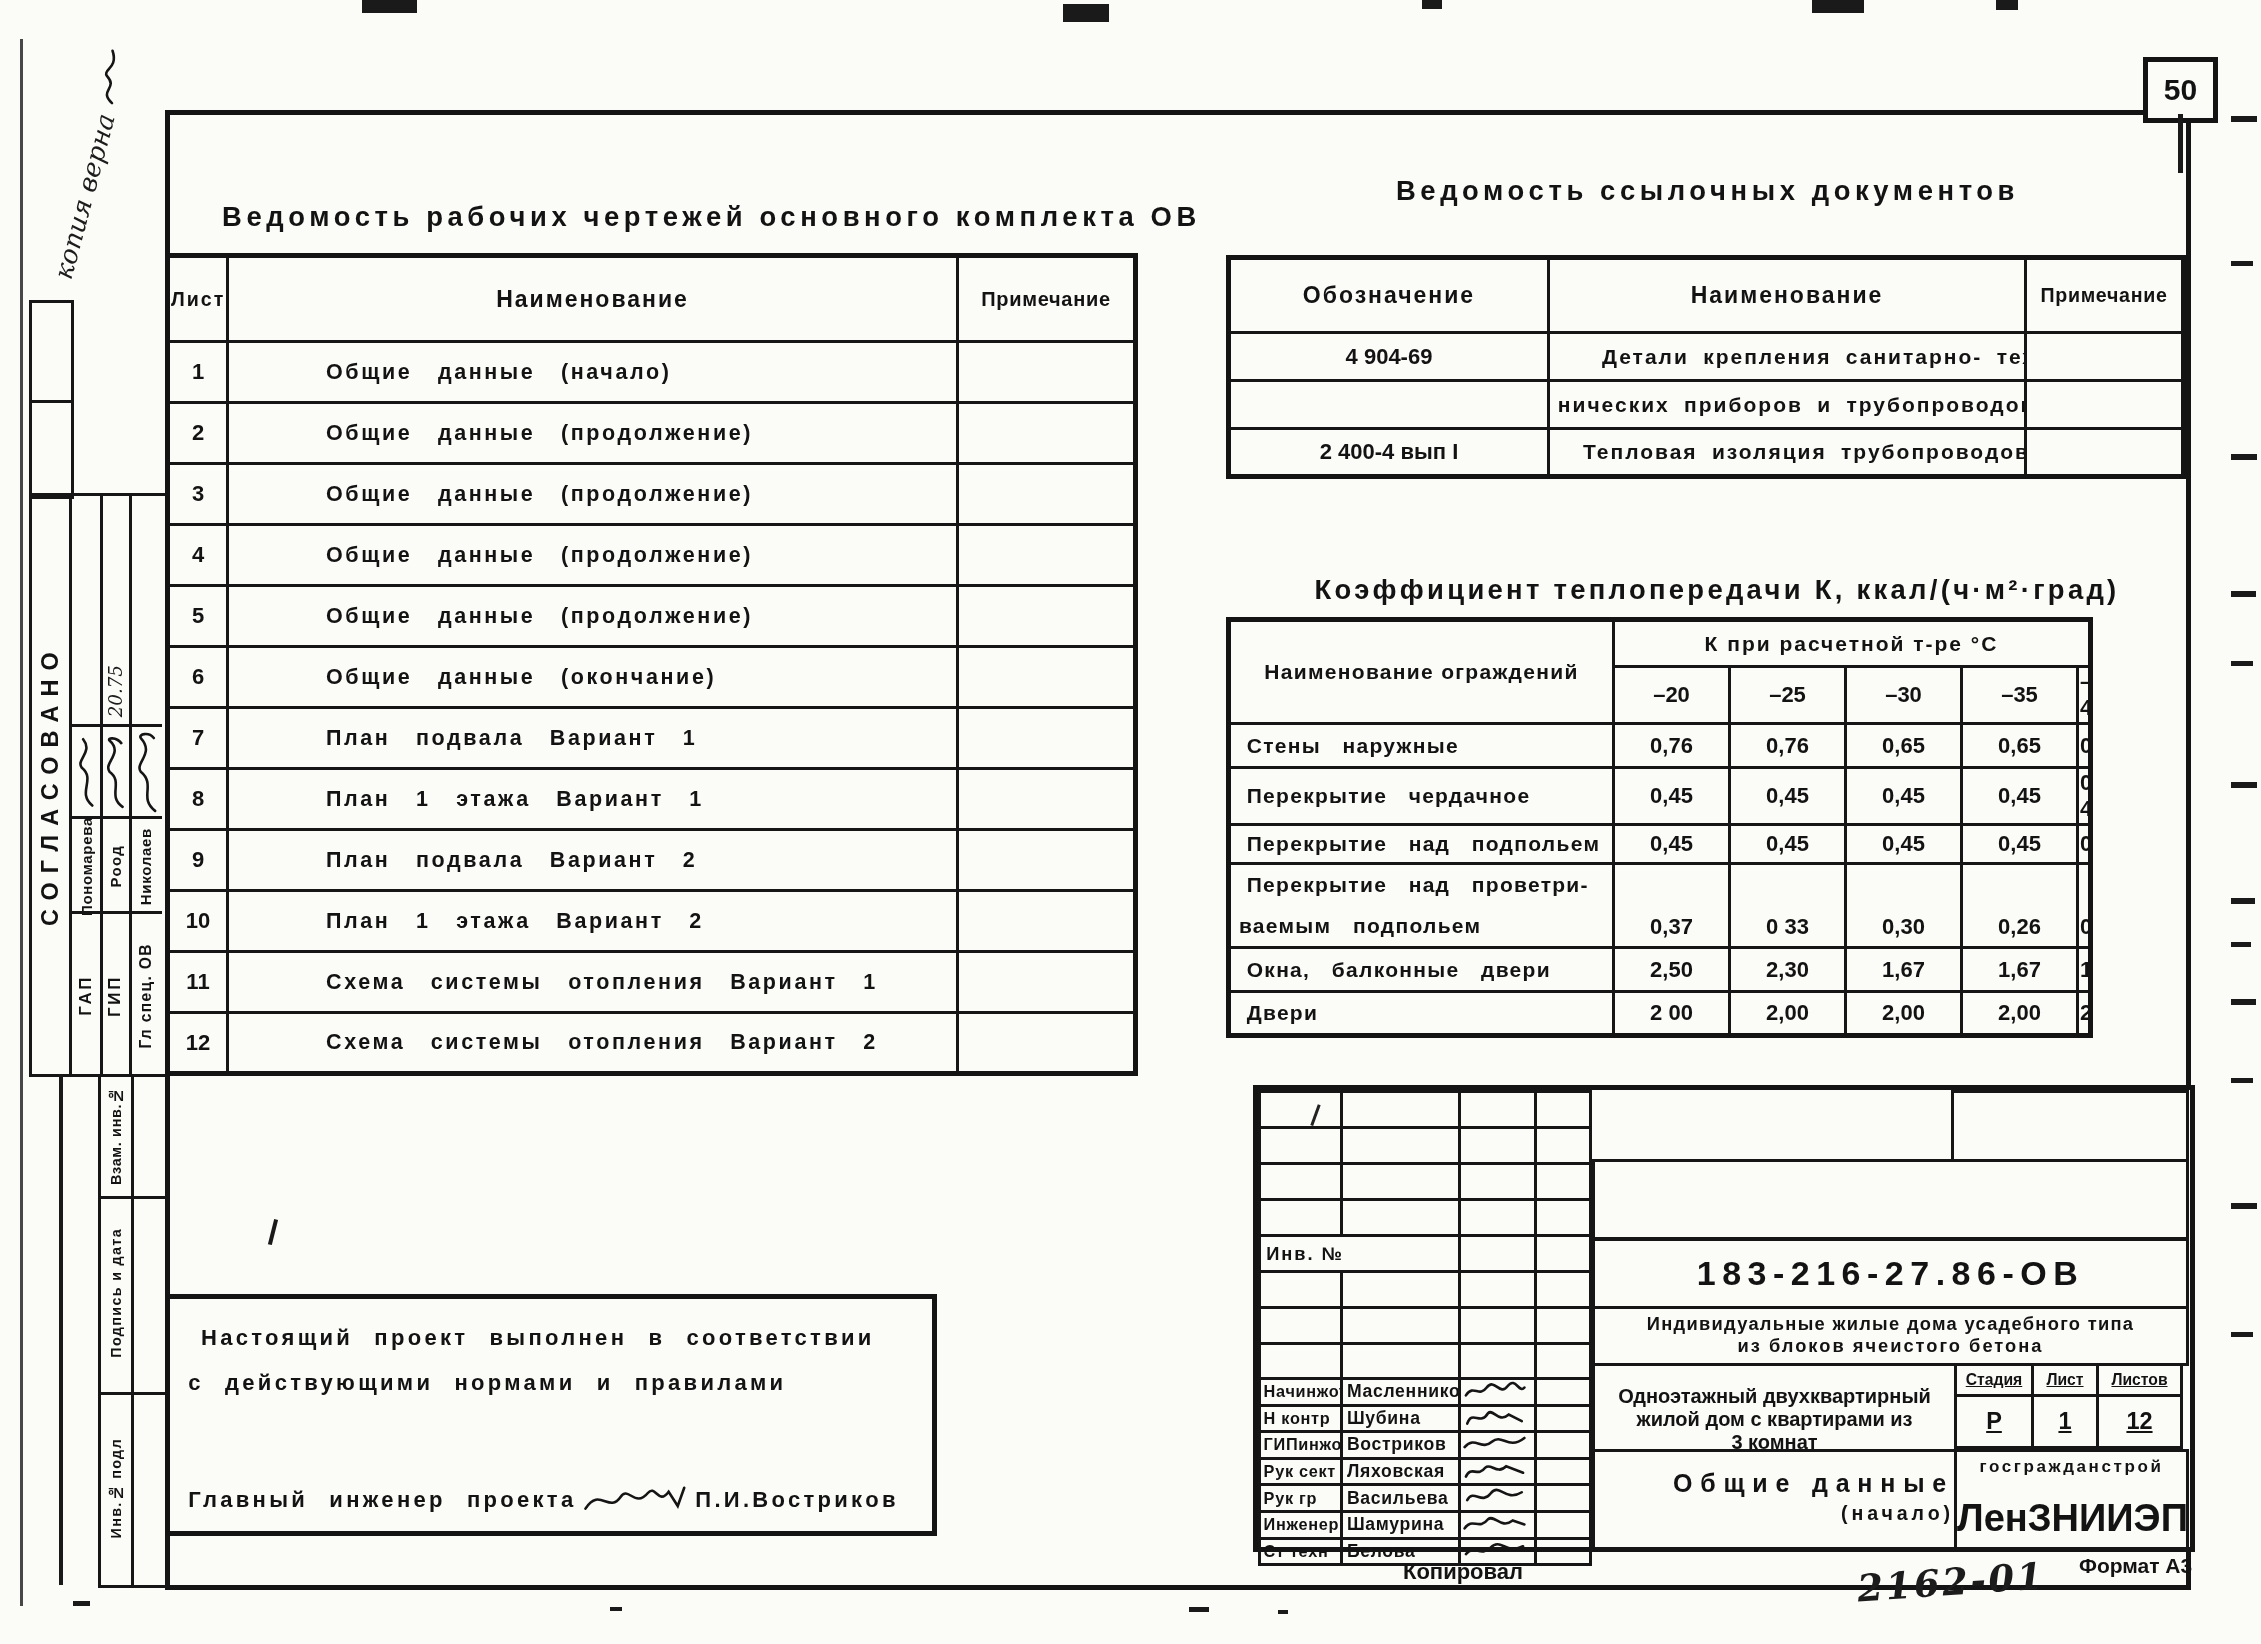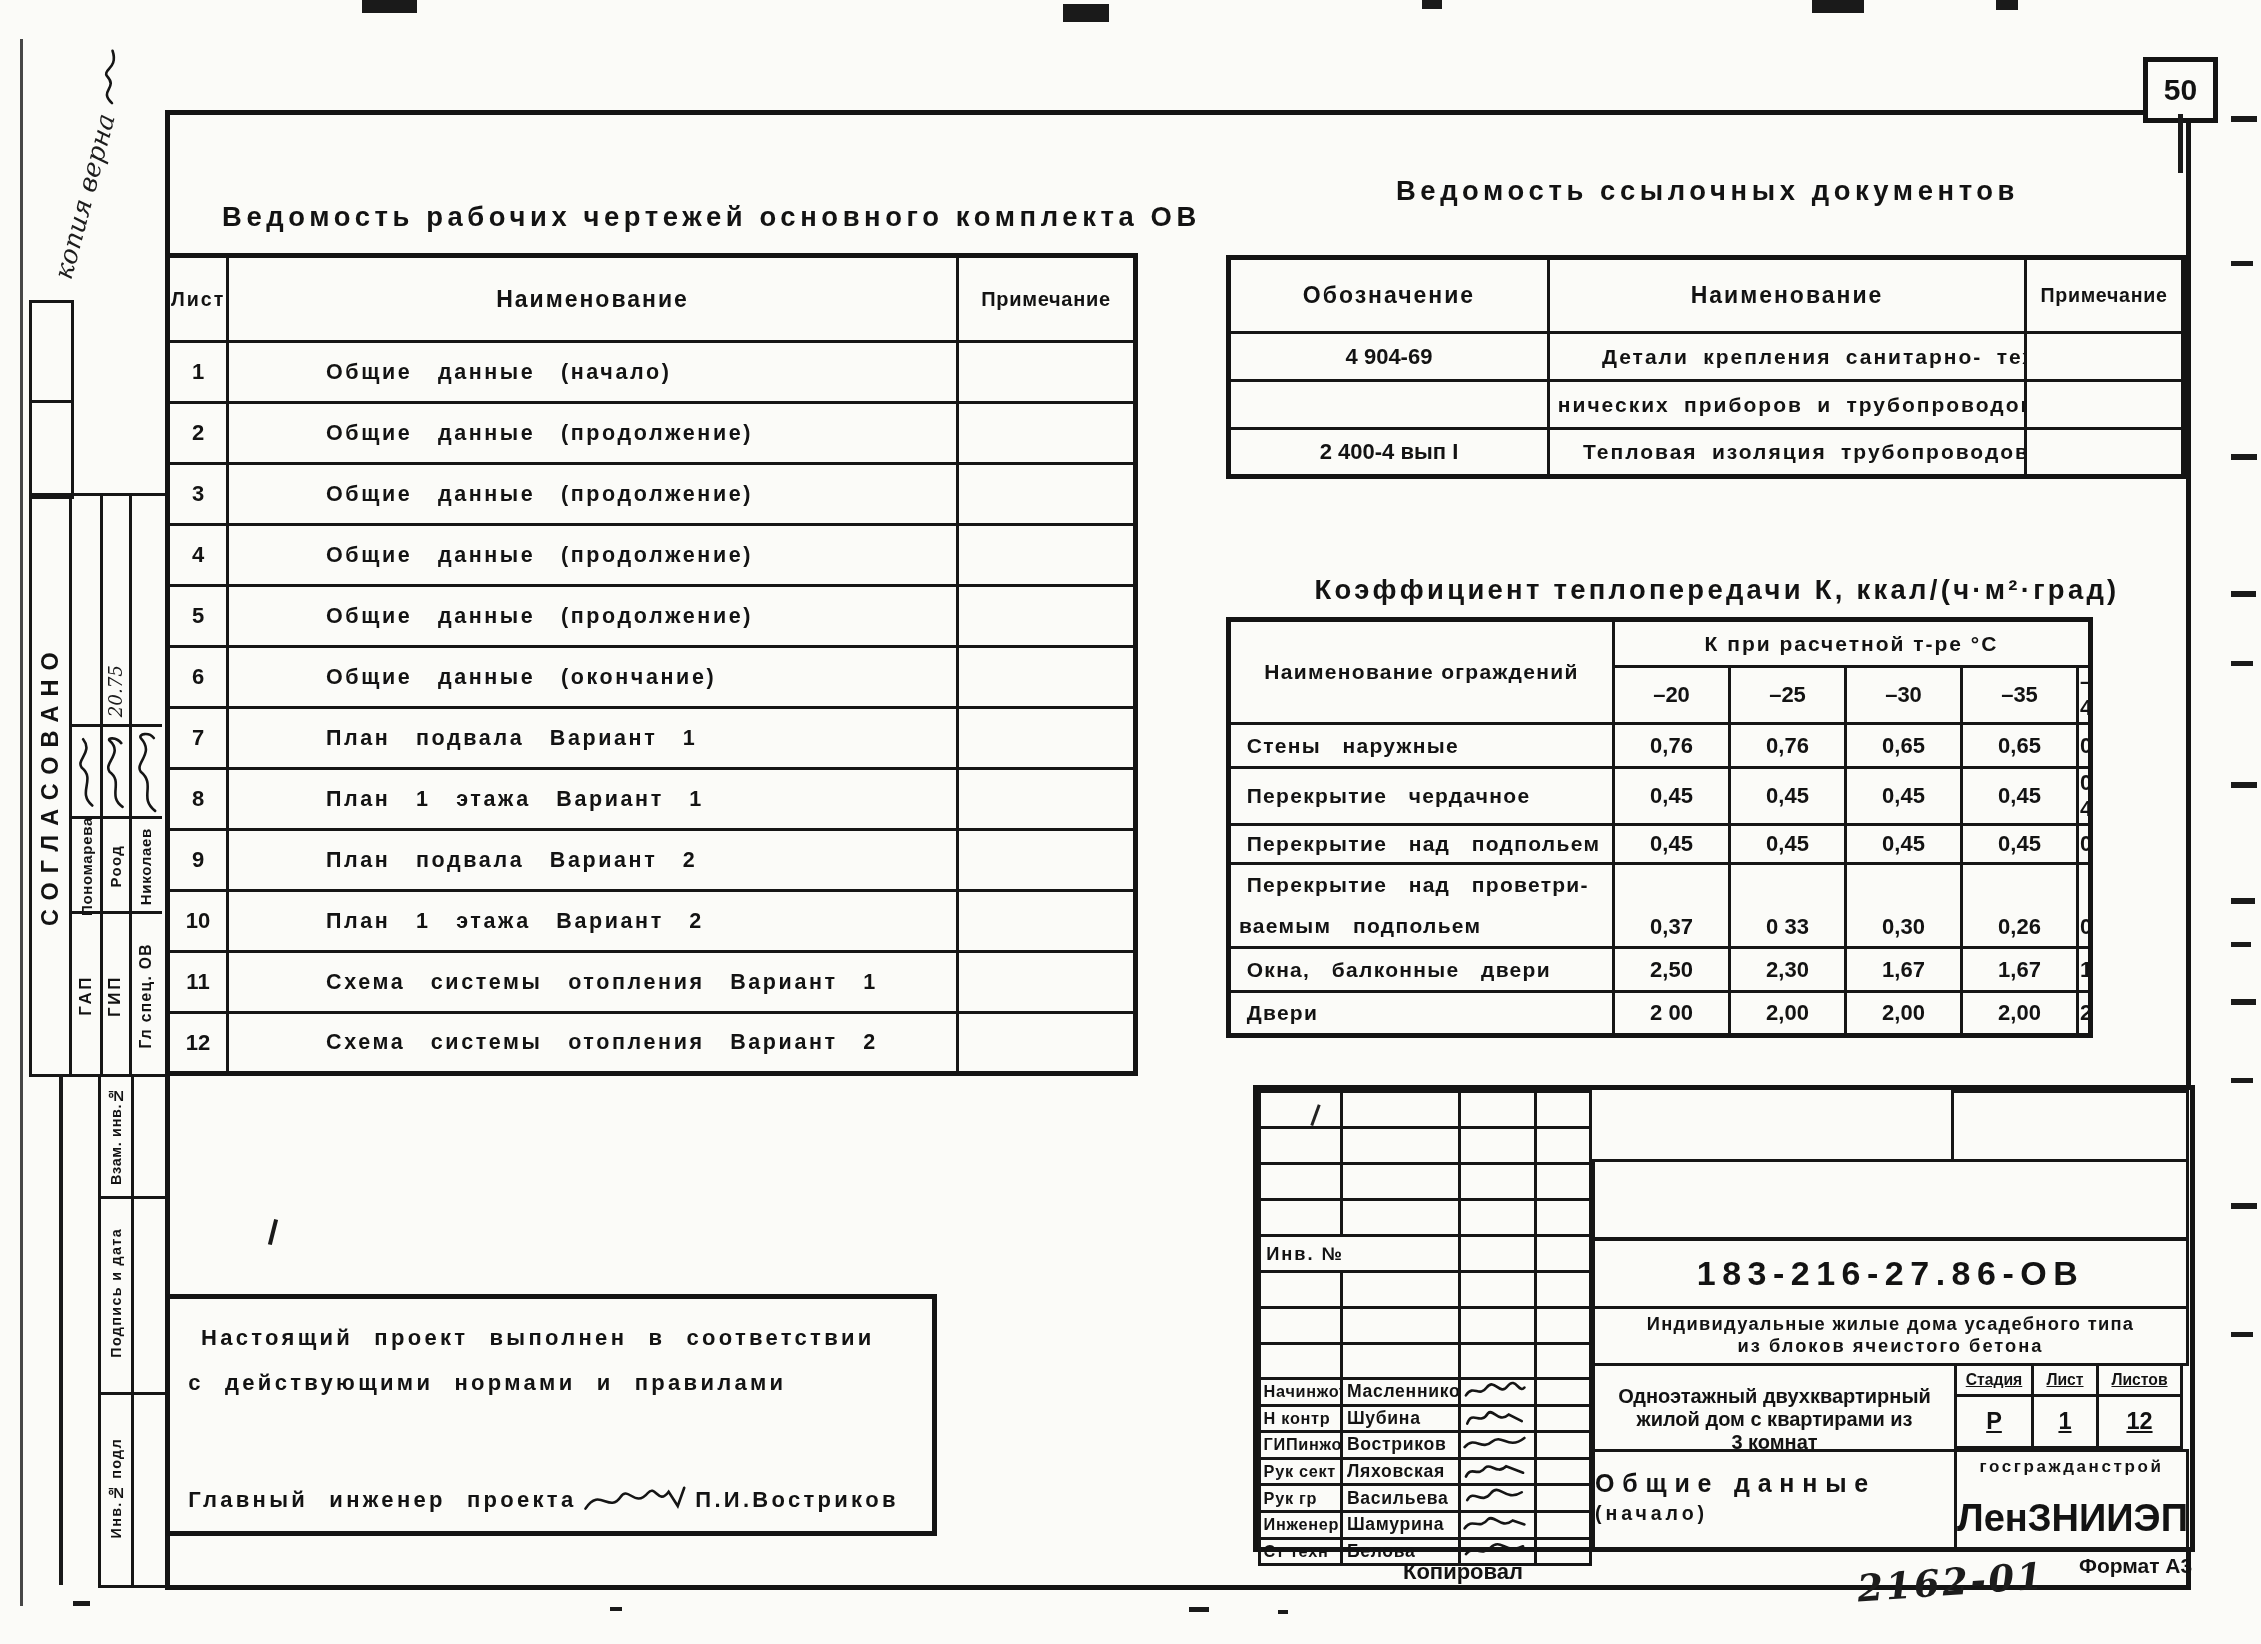--- a/index.html
+++ b/index.html
@@ -485,21 +485,21 @@
       <div class="cellb" style="left:0;top:216px;width:591px;height:54px;text-align:center;">
         <div style="font-size:18.3px;font-weight:bold;letter-spacing:1.3px;margin-top:3.9px;">Индивидуальные жилые дома усадебного типа</div>
         <div style="font-size:18.3px;font-weight:bold;letter-spacing:2px;">из блоков ячеистого бетона</div>
       </div>
 
       <div class="cellb" style="left:0;top:273px;width:359px;height:83px;text-align:center;">
         <div style="font-size:20px;font-weight:bold;margin-top:19px;">Одноэтажный двухквартирный</div>
         <div style="font-size:20px;font-weight:bold;">жилой дом с квартирами из</div>
         <div style="font-size:20px;font-weight:bold;">3 комнат</div>
       </div>
-      <div class="cellb" style="left:0;top:359px;width:359px;height:95px;text-align:left;">
+      <div class="cellb" style="left:0;top:359px;width:359px;height:95px;text-align:right;">
         <div style="font-size:25px;font-weight:bold;letter-spacing:7.8px;margin-top:17px;">Общие данные</div>
         <div style="font-size:19.6px;font-weight:bold;letter-spacing:3.9px;margin-top:3.9px;">(начало)</div>
       </div>
 
       <table class="stadia" style="left:362px;top:273px;width:229px;height:83px;">
         <colgroup>
             <col style="width:77px">
             <col style="width:65px">
             <col>
           </colgroup>

